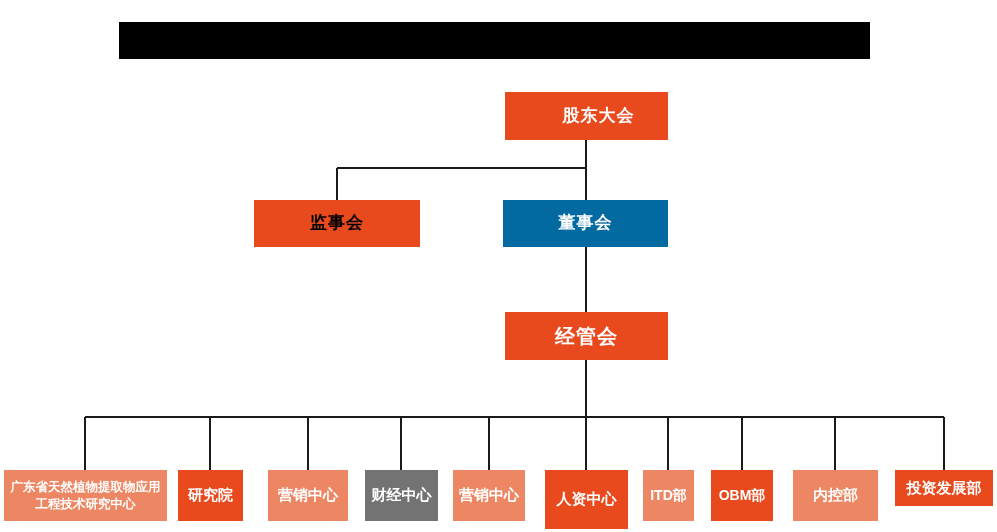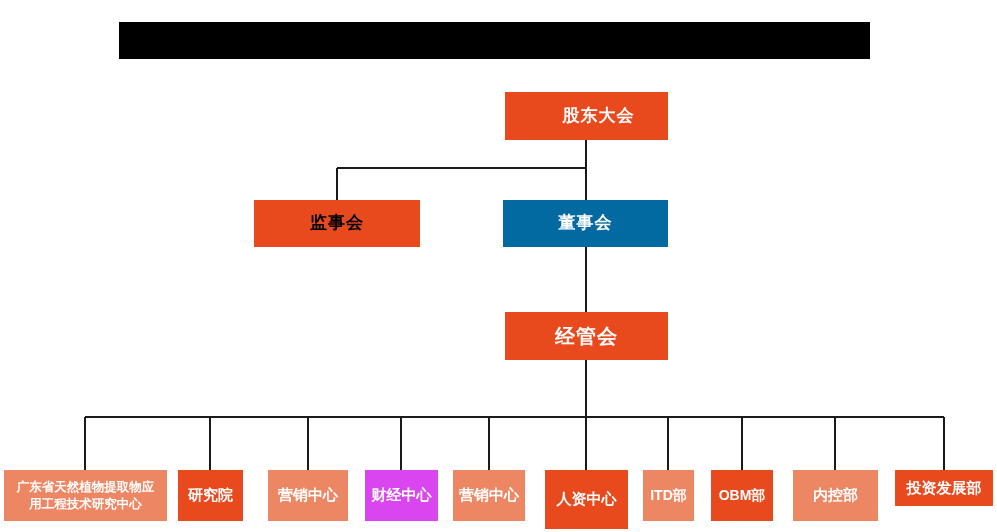--- a/index.html
+++ b/index.html
@@ -29,21 +29,21 @@
     align-items: center;
     justify-content: center;
     text-align: center;
     color: #ffffff;
     font-weight: bold;
     box-sizing: border-box;
     letter-spacing: 1px;
     line-height: 1.35;
   }
   .node.small { letter-spacing: 0; }
-  .node.wrap { padding: 2px 12px; letter-spacing: 0; }
+  .node.wrap { padding: 2px 6px; letter-spacing: 0; }
 </style>
 </head>
 <body>
 
 <div class="canvas" style="background: rgb(255, 255, 255);">
 
   <div class="redacted-bar" style="background: rgb(0, 0, 0);"></div>
 
   <svg class="connectors" viewBox="0 0 997 532" xmlns="http://www.w3.org/2000/svg">
     <path d="M586 139 V200
@@ -71,21 +71,21 @@
   <div class="node" style="left: 503px; top: 200px; width: 165px; height: 47px; font-size: 17px; background: #0369a1; color: rgb(255, 255, 255);">董事会</div>
 
   <div class="node" style="left: 505px; top: 312px; width: 163px; height: 48px; font-size: 20px; background: rgb(232, 73, 29); color: #ffffff;">经管会</div>
 
   <div class="node wrap" style="left: 4px; top: 470px; width: 163px; height: 51px; font-size: 12.5px; background: rgb(237, 134, 99); color: rgb(255, 255, 255);">广东省天然植物提取物应用工程技术研究中心</div>
 
   <div class="node small" style="left: 268px; top: 470px; width: 80px; height: 51px; font-size: 15px; background: rgb(237, 134, 99); color: rgb(255, 255, 255);">营销中心</div>
 
   <div class="node small" style="left: 178px; top: 470px; width: 65px; height: 51px; font-size: 15px; background: rgb(232, 73, 29); color: rgb(255, 255, 255);">研究院</div>
 
-  <div class="node small" style="left: 365px; top: 470px; width: 73px; height: 51px; font-size: 15px; background: #d946ef; color: rgb(255, 255, 255);">财经中心</div>
+  <div class="node small" style="left: 365px; top: 470px; width: 73px; height: 51px; font-size: 15px; background: #737373; color: rgb(255, 255, 255);">财经中心</div>
 
   <div class="node small" style="left: 453px; top: 470px; width: 72px; height: 51px; font-size: 15px; background: rgb(237, 134, 99); color: rgb(255, 255, 255);">营销中心</div>
 
   <div class="node small" style="left: 545px; top: 470px; width: 83px; height: 59px; font-size: 15px; background: rgb(232, 73, 29); color: rgb(255, 255, 255);">人资中心</div>
 
   <div class="node small" style="left: 711px; top: 470px; width: 62px; height: 51px; font-size: 14px; background: rgb(232, 73, 29); color: rgb(255, 255, 255);">OBM部</div>
 
   <div class="node small" style="left: 643px; top: 470px; width: 51px; height: 51px; font-size: 14px; background: rgb(237, 134, 99); color: rgb(255, 255, 255);">ITD部</div>
 
   <div class="node small" style="left: 793px; top: 470px; width: 85px; height: 51px; font-size: 15px; background: rgb(237, 134, 99); color: rgb(255, 255, 255);">内控部</div>

